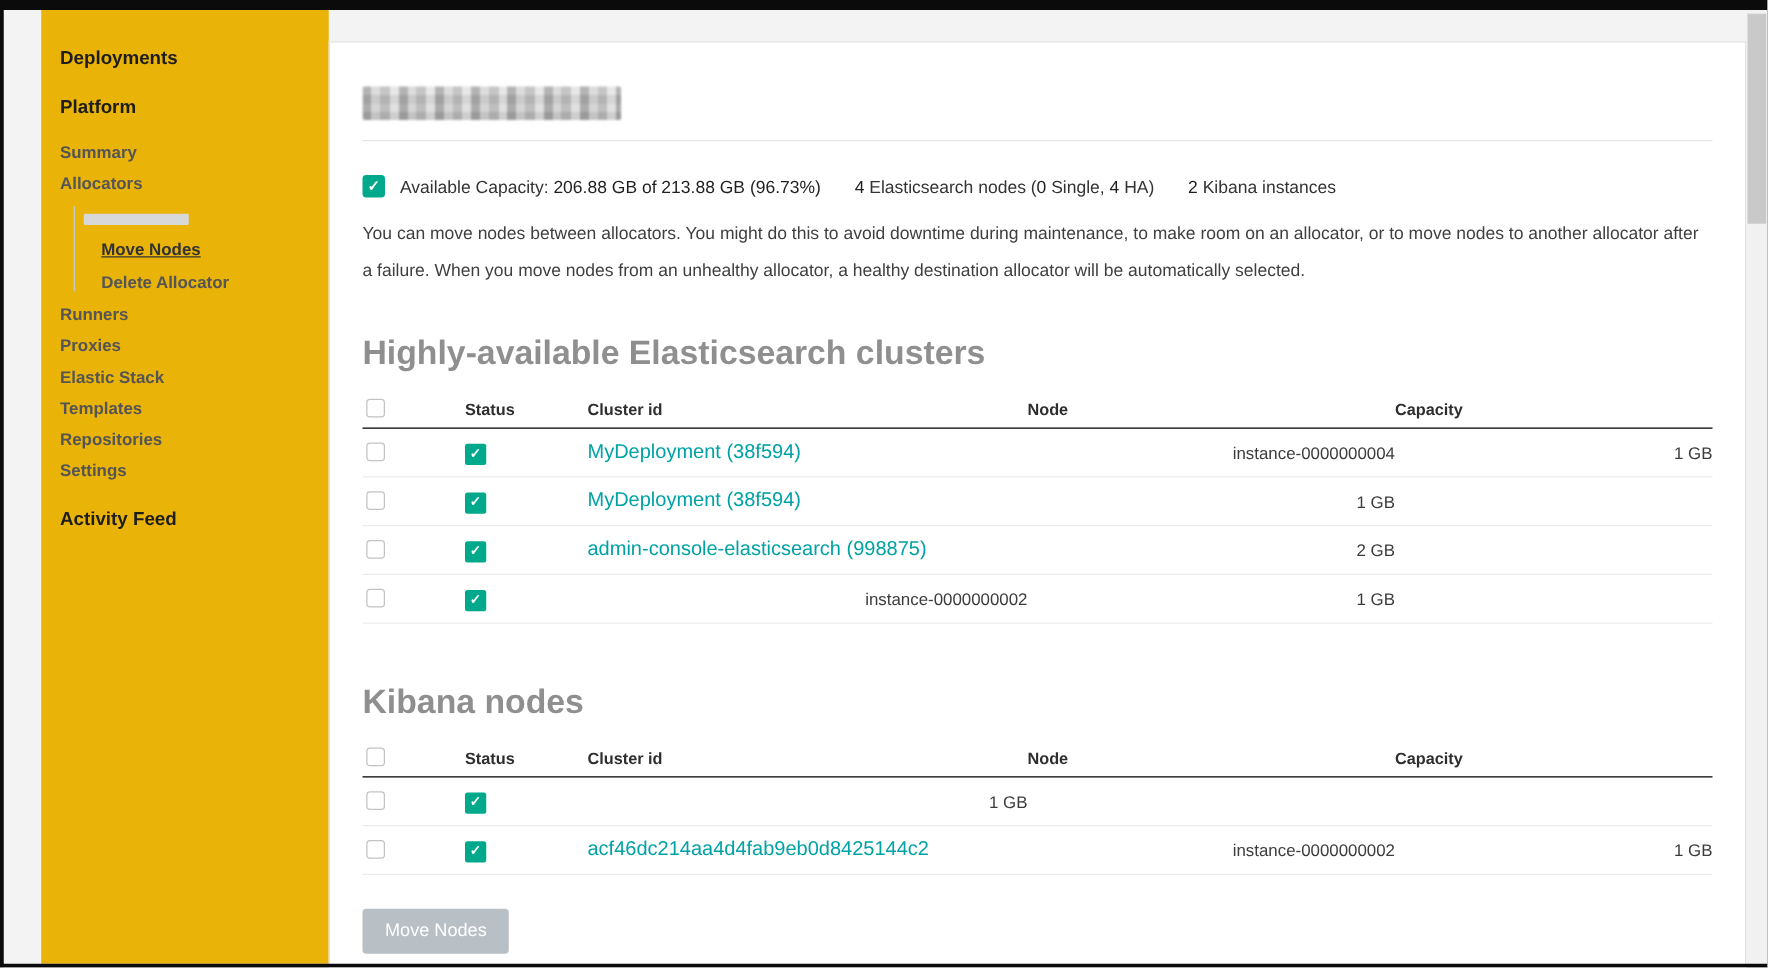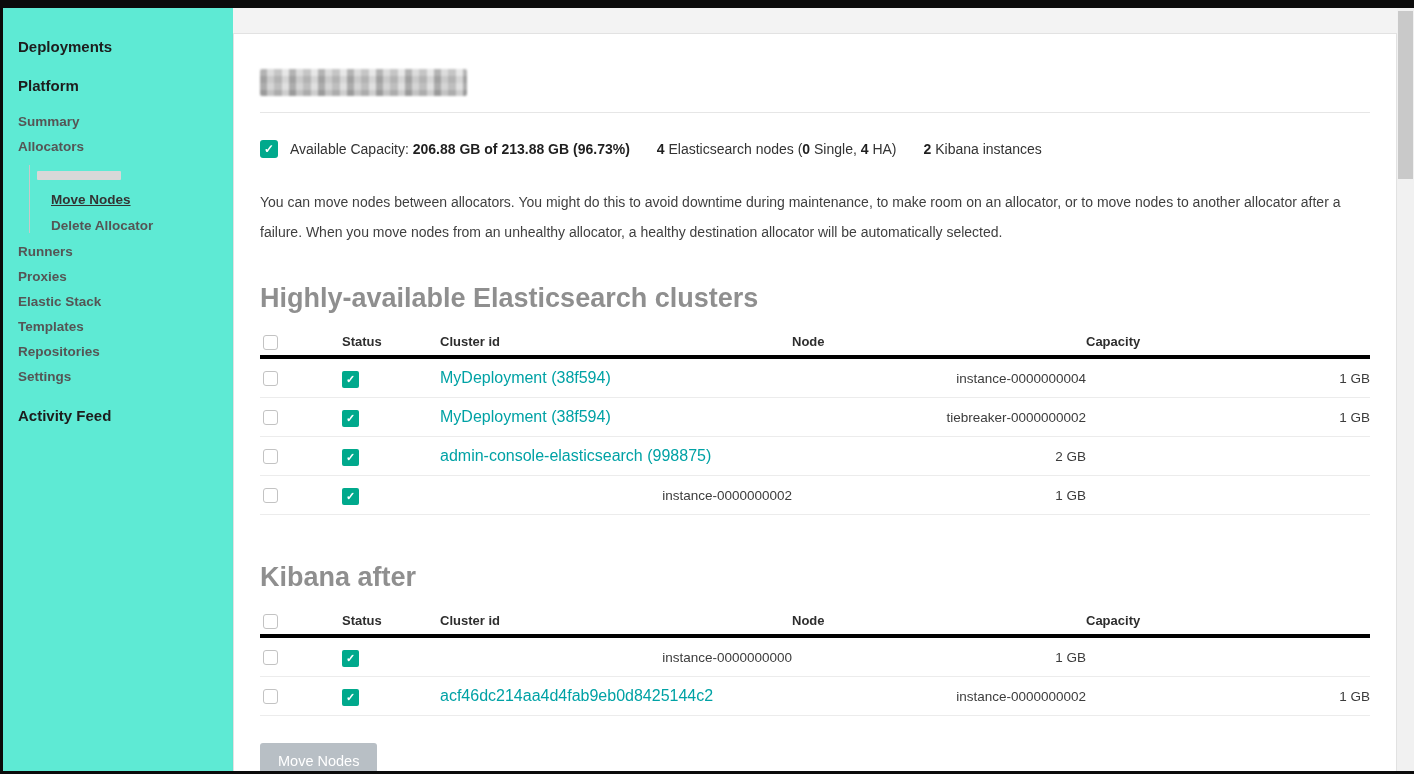--- a/index.html
+++ b/index.html
@@ -10,21 +10,21 @@
     position:relative; width:1414px; height:774px;
     background:#f3f3f3; overflow:hidden;
   }
   .edge-top{ position:absolute; top:0; left:0; width:100%; height:8px; background:#0b0b0b; z-index:7; }
   .edge-left{ position:absolute; top:0; left:0; width:3px; height:100%; background:#0b0b0b; z-index:8; }
   .edge-bottom{ position:absolute; bottom:0; left:0; width:100%; height:3px; background:#0b0b0b; z-index:8; }
 
   .content{ position:absolute; top:8px; left:3px; right:17px; bottom:3px; display:flex; }
 
   
-  .sidebar{ width:230px; flex:none; background:#5eead4; padding:30px 0 0 15px; }
+  .sidebar{ width:230px; flex:none; background:#eab308; padding:30px 0 0 15px;margin-left:30px; }
   .side-heading{ font-size:15px; font-weight:700; color:#1d1d1d; margin-bottom:21px; cursor:pointer; }
   .side-heading.first{ margin-bottom:22px; }
   .side-link{ display:block; font-size:13.5px; color:#555; text-decoration:none; line-height:14px; margin-bottom:11px; cursor:pointer;font-weight:bold; }
   .side-link.active{ color:#333; font-weight:700; text-decoration:underline; }
   .subtree{ margin:3px 0 12px 11px; border-left:1px solid #c9c9c9; padding-top:3px; }
   .redacted-sm{ width:84px; height:9px; background:#d8d8d8; margin:3px 0 13px 7px; border-radius:1px; }
   .side-link.sub{ padding-left:21px; margin-bottom:12px; }
   .side-heading.activity{ margin-top:23px; }
 
   
@@ -43,33 +43,33 @@
     filter: blur(1px);
   }
 
   .cap-row{ display:flex; align-items:center; margin-top:27px; font-size:14px; color:#333; }
   .cap-check{
     width:18px; height:18px; flex:none; border-radius:3px;
     background:var(--accent, #00a98c); color:#fff; font-size:12px; line-height:18px;
     text-align:center; font-weight:700; margin-right:12px;
   }
   .cap-seg{ margin-right:27px; white-space:nowrap; }
-  .cap-row b{ font-weight:700; color:#1f1f1f; }
-
-  .desc{ margin-top:29px; font-size:14px; line-height:30px; color:#3f3f3f; max-width:1115px; }
+  .cap-row b{ font-weight:400; color:#1f1f1f; }
+
+  .desc{ margin-top:13px; font-size:14px; line-height:30px; color:#3f3f3f; max-width:1115px; }
 
   .section-title{ margin-top:36px; font-size:27px; font-weight:700; color:var(--heading, #8f8f8f); }
   .section-title.kibana{ margin-top:47px; }
 
   .table{ margin-top:14px; }
   .trow{
     display:grid; grid-template-columns:82px 98px 352px 294px 1fr;
     align-items:center; height:39px; border-bottom:1px solid #ececec;
   }
-  .trow.thead{ height:31px; border-bottom:4px solid #000000; }
+  .trow.thead{ height:31px; border-bottom:1px solid #000000; }
   .th{ font-size:13px; font-weight:700; color:#2e2e2e; }
   .c-check{ padding-left:3px; }
   .checkbox{
     display:inline-block; width:15px; height:15px; border:1px solid #c3c3c3;
     border-radius:3px; background:#fff; vertical-align:middle; cursor:pointer;
   }
   .status-check{
     display:inline-block; width:17px; height:17px; border-radius:2px;
     background:var(--accent, #00a98c); color:#fff; font-size:11px; line-height:17px;
     text-align:center; font-weight:700;
@@ -154,52 +154,50 @@
             <div class="cell c-check"><span class="checkbox"></span></div>
             <div class="cell"><span class="status-check">✓</span></div>
             <div class="cell"><a class="link">MyDeployment (38f594)</a></div>
             <div class="cell c-node">instance-0000000004</div>
             <div class="cell c-capacity">1 GB</div>
           </div>
           <div class="trow">
             <div class="cell c-check"><span class="checkbox"></span></div>
             <div class="cell"><span class="status-check">✓</span></div>
             <div class="cell"><a class="link">MyDeployment (38f594)</a></div>
-            <div class="cell c-node">tiebreaker-0000000002</div>
             <div class="cell c-capacity">1 GB</div>
           </div>
           <div class="trow">
             <div class="cell c-check"><span class="checkbox"></span></div>
             <div class="cell"><span class="status-check">✓</span></div>
             <div class="cell"><a class="link">admin-console-elasticsearch (998875)</a></div>
             <div class="cell c-capacity">2 GB</div>
           </div>
           <div class="trow">
             <div class="cell c-check"><span class="checkbox"></span></div>
             <div class="cell"><span class="status-check">✓</span></div>
             <div class="cell c-node">instance-0000000002</div>
             <div class="cell c-capacity">1 GB</div>
           </div>
         </div>
 
         
-        <h2 class="section-title kibana">Kibana after</h2>
+        <h2 class="section-title kibana">Kibana nodes</h2>
         <div class="table">
           <div class="trow thead">
             <div class="cell c-check"><span class="checkbox"></span></div>
             <div class="cell th">Status</div>
             <div class="cell th">Cluster id</div>
             <div class="cell th">Node</div>
             <div class="cell th">Capacity</div>
           </div>
 
           <div class="trow">
             <div class="cell c-check"><span class="checkbox"></span></div>
             <div class="cell"><span class="status-check">✓</span></div>
-            <div class="cell c-node">instance-0000000000</div>
             <div class="cell c-capacity">1 GB</div>
           </div>
           <div class="trow">
             <div class="cell c-check"><span class="checkbox"></span></div>
             <div class="cell"><span class="status-check">✓</span></div>
             <div class="cell"><a class="link">acf46dc214aa4d4fab9eb0d8425144c2</a></div>
             <div class="cell c-node">instance-0000000002</div>
             <div class="cell c-capacity">1 GB</div>
           </div>
         </div>

